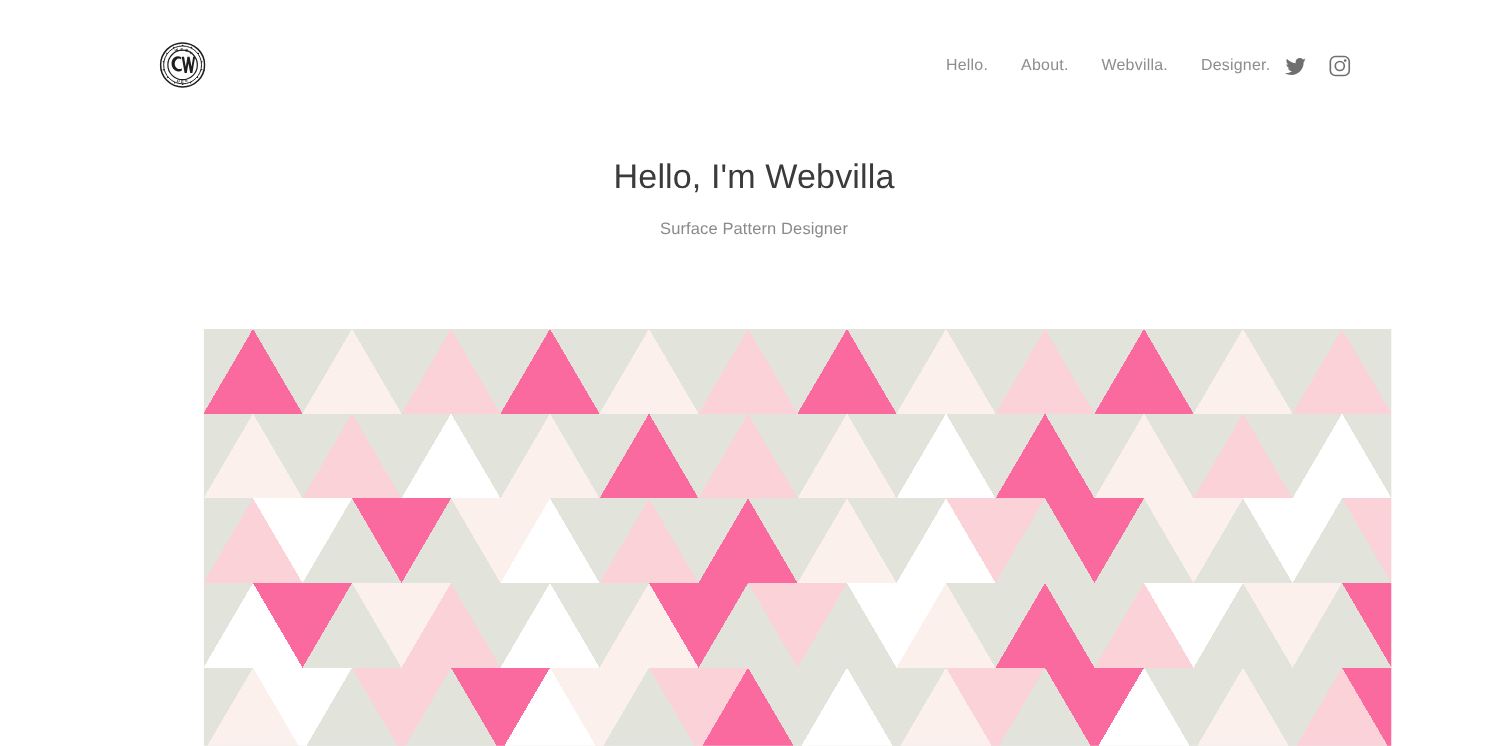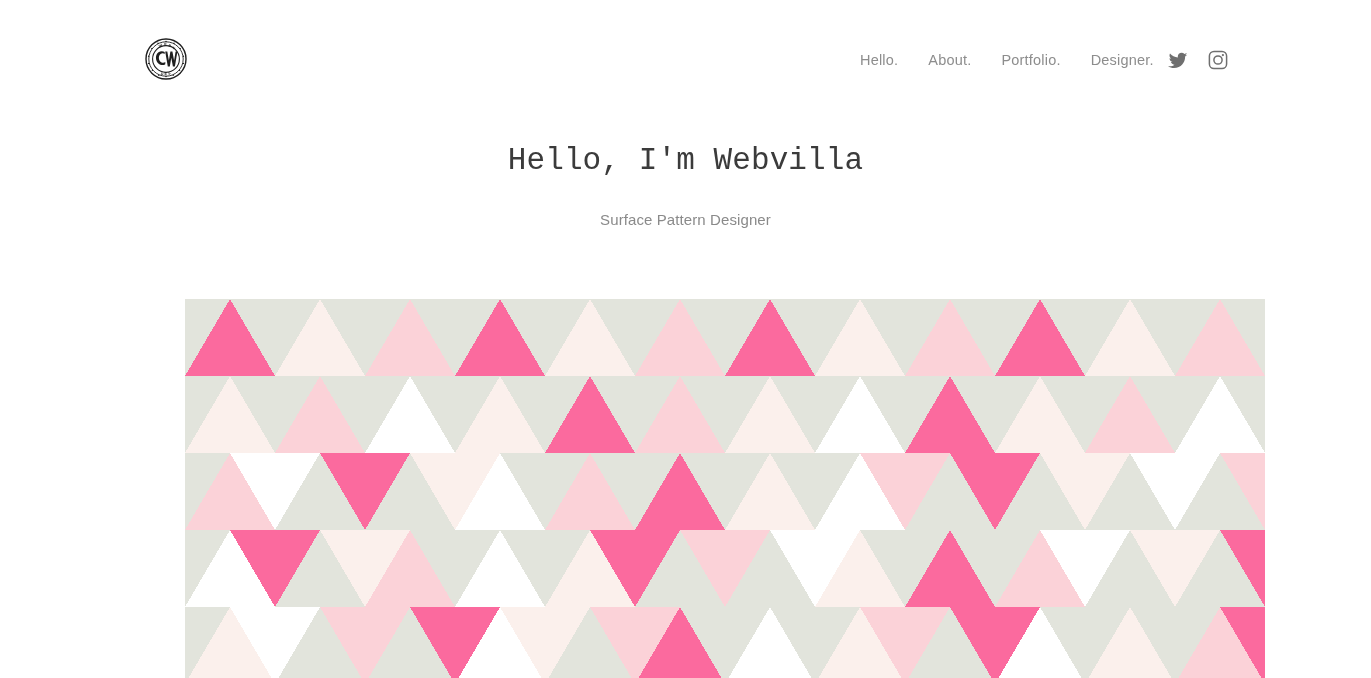--- a/index.html
+++ b/index.html
@@ -83,29 +83,29 @@
   
   .hero {
     position: absolute;
     left: 0;
     top: 140px;
     width: 1371px;
     text-align: center;
   }
   .hero-title {
     margin: 0;
-    font-family: Liberation Mono, monospace;
+    font-family: Liberation Sans, sans-serif;
     font-size: 31px;
     font-weight: 400;
     color: #3b3b3b;
     letter-spacing: 0.1px;
     line-height: 42px;
   }
   .hero-subtitle {
-    margin: 11px;
+    margin: 0;
     padding-top: 16px;
     font-family: "Liberation Sans", sans-serif;
     font-size: 15px;
     font-weight: 400;
     color: #8a8a8a;
     letter-spacing: 0.1px;
     line-height: 22px;
   }
 
   
@@ -162,21 +162,21 @@
           <text x="23.4" y="36.8" transform="rotate(-18 23.4 36.8)">S</text>
         </g>
         <path d="M13.5 14.2 C10.2 16.4 10.1 22.4 13.4 25.4 C15.4 27.2 18.4 27.6 20.3 26.2 L20.3 24.0 C18.9 25.2 16.6 25.0 15.2 23.4 C13.3 21.2 13.5 17.6 15.6 16.0 C16.9 15.0 18.6 15.1 19.7 16.0 L19.7 14.0 C17.8 12.9 15.3 13.0 13.5 14.2 Z" fill="#1f1f1f"></path>
         <path d="M20.2 13.6 L22.3 13.6 L23.9 22.6 L25.4 13.6 L27.4 13.6 L29.1 22.6 L30.6 13.6 L32.4 13.6 L29.9 28.4 L27.9 28.4 L26.3 19.8 L24.8 28.4 L22.8 28.4 Z" fill="#1f1f1f"></path>
       </svg>
     </a>
 
     <nav class="main-nav">
       <a class="nav-link" href="#">Hello.</a>
       <a class="nav-link" href="#">About.</a>
-      <a class="nav-link" href="#">Portfolio.</a>
+      <a class="nav-link" href="#">Webvilla.</a>
       <a class="nav-link" href="#">Designer.</a>
     </nav>
 
     <div class="social-links">
       <a class="social-link" href="#">
         <svg viewBox="0 0 24 24" width="24" height="24" aria-hidden="true">
           <path fill="currentColor" d="M21.3 6.6c-.7.3-1.4.5-2.2.6.8-.5 1.4-1.2 1.7-2.1-.7.4-1.6.8-2.4.9-.7-.8-1.7-1.2-2.8-1.2-2.1 0-3.8 1.7-3.8 3.8 0 .3 0 .6.1.9-3.2-.2-6-1.7-7.9-4-.3.6-.5 1.2-.5 2 0 1.3.7 2.5 1.7 3.2-.6 0-1.2-.2-1.7-.5 0 1.9 1.3 3.4 3.1 3.8-.3.1-.7.1-1 .1-.2 0-.5 0-.7-.1.5 1.5 1.9 2.6 3.6 2.7-1.3 1-3 1.6-4.8 1.6H2c1.7 1.1 3.8 1.8 6 1.8 7.2 0 11.1-6 11.1-11.1v-.5c.8-.6 1.5-1.3 2-2.1z"></path>
         </svg>
       </a>
       <a class="social-link" href="#">

